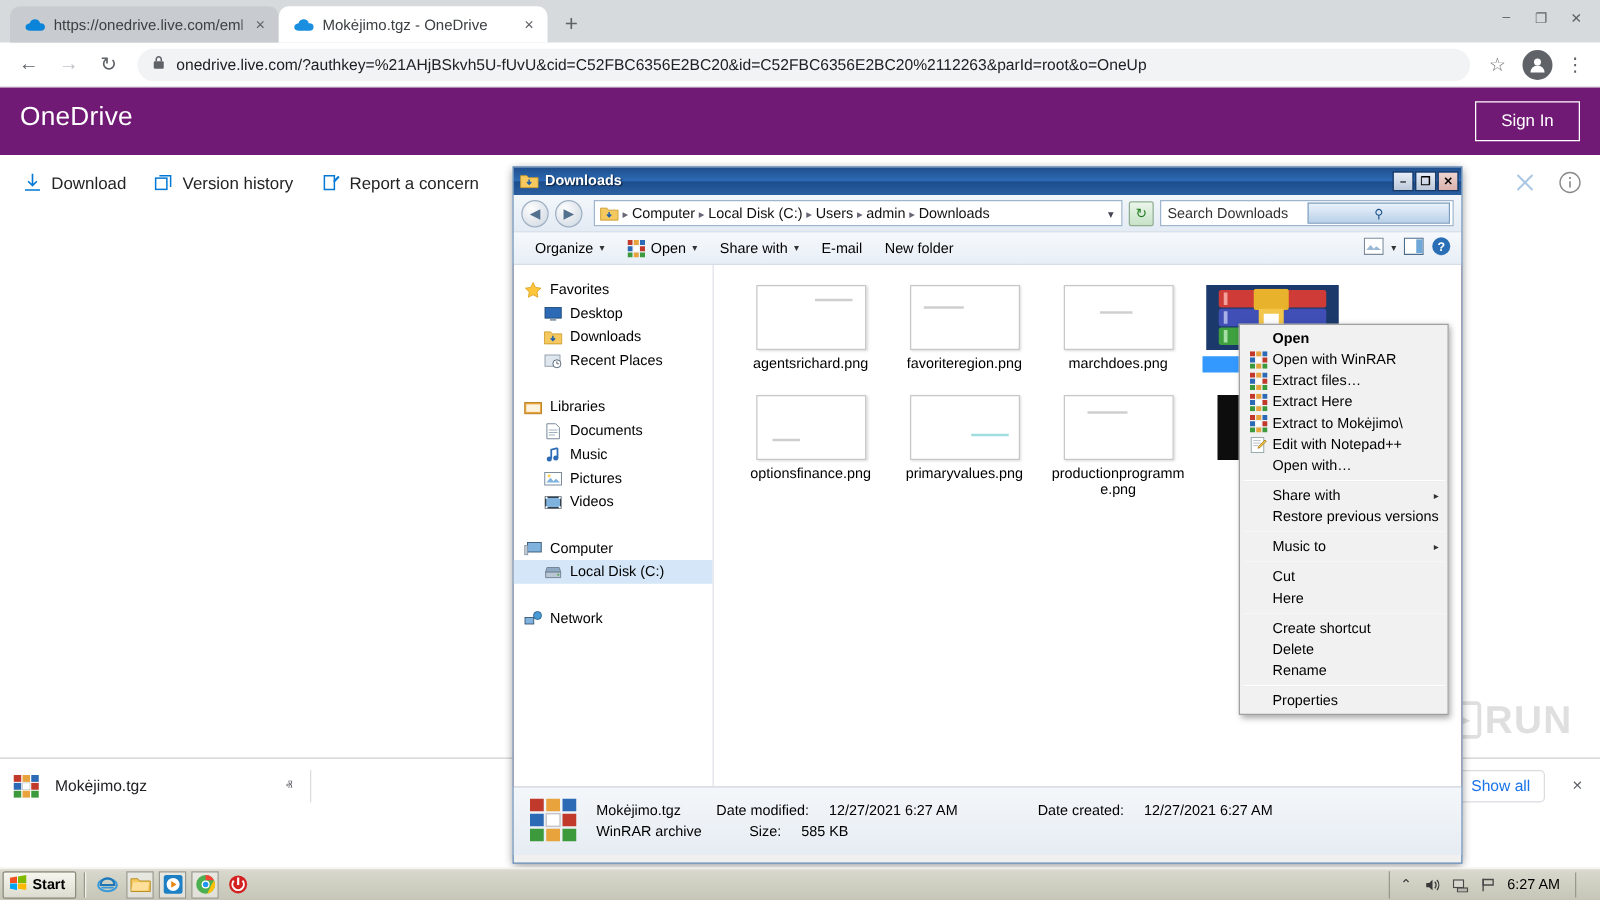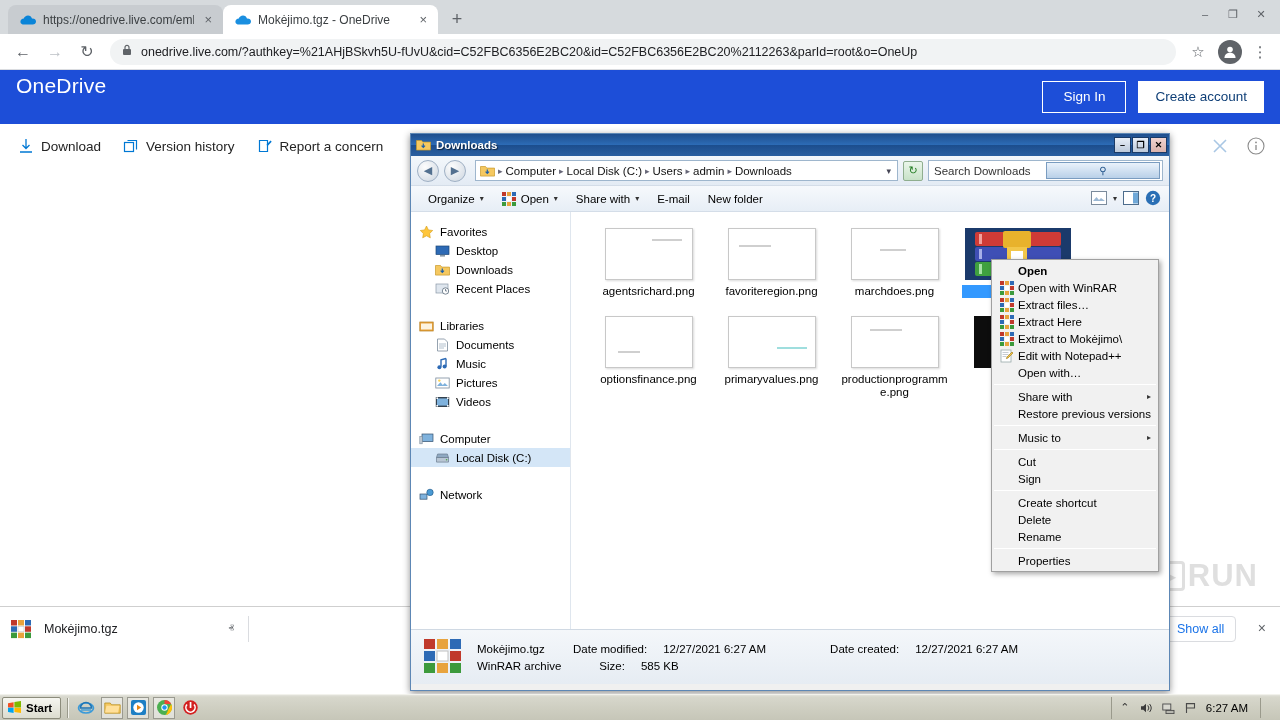--- a/index.html
+++ b/index.html
@@ -59,22 +59,22 @@
   .starbtn { width:28px; height:28px; display:flex;align-items:center;justify-content:center;
              font-size:15px; color:#5f6368; }
   .avatarbtn { width:24px;height:24px;border-radius:50%;background:#5f6368;margin:0 4px;
                display:flex;align-items:center;justify-content:center; }
   .menubtn { width:24px;height:28px;display:flex;align-items:center;justify-content:center;
              font-size:15px;color:#5f6368;letter-spacing:0;}
 
   
   #page { position:absolute; left:0; top:70px; width:1280px; height:580px; background:#fff; }
   .od-header {
-    height:54px; background:#1d4ed8; display:flex; align-items:flex-start;
-    padding:4px 16px; position:relative;
+    height:54px; background:#701a75; display:flex; align-items:flex-end;
+    padding:18px 16px; position:relative;
   }
   .od-logo { color:#fff; font-size:21px; letter-spacing:.2px; }
   .od-actions { position:absolute; right:16px; top:11px; display:flex; gap:12px; }
   .btn-signin {
     border:1px solid #fff; color:#fff; background:transparent;
     padding:6px 20px; font-size:13.5px; font-family:inherit; line-height:1.3;
   }
   .btn-create {
     border:1px solid #fff; color:#0f3f77; background:#fff;
     padding:6px 16px; font-size:13.5px; font-family:inherit; line-height:1.3;
@@ -330,21 +330,20 @@
     </div>
     <div class="menubtn">⋮</div>
   </div>
 
   <div id="page">
 
     <div class="od-header">
       <div class="od-logo">OneDrive</div>
       <div class="od-actions">
         <button class="btn-signin">Sign In</button>
-        <button class="btn-create">Create account</button>
       </div>
     </div>
 
     <div class="od-cmdbar">
       <div class="od-cmd">
         <span class="od-cmd-ico">
           <svg width="16" height="16" viewBox="0 0 16 16">
               <path d="M8 1v9M4.5 7L8 10.5 11.5 7M2 14h12" stroke="#0078d4" stroke-width="1.3" fill="none"></path>
             </svg>
         </span>
@@ -865,21 +864,21 @@
     <span class="mi-label">Music to</span>
     <span class="mi-arrow">▸</span>
   </div>
 
   <div class="mi-sep"></div>
 
   <div class="mi pad">
     <span class="mi-label">Cut</span>
   </div>
   <div class="mi pad">
-    <span class="mi-label">Sign</span>
+    <span class="mi-label">Here</span>
   </div>
 
   <div class="mi-sep"></div>
 
   <div class="mi pad">
     <span class="mi-label">Create shortcut</span>
   </div>
   <div class="mi pad">
     <span class="mi-label">Delete</span>
   </div>

